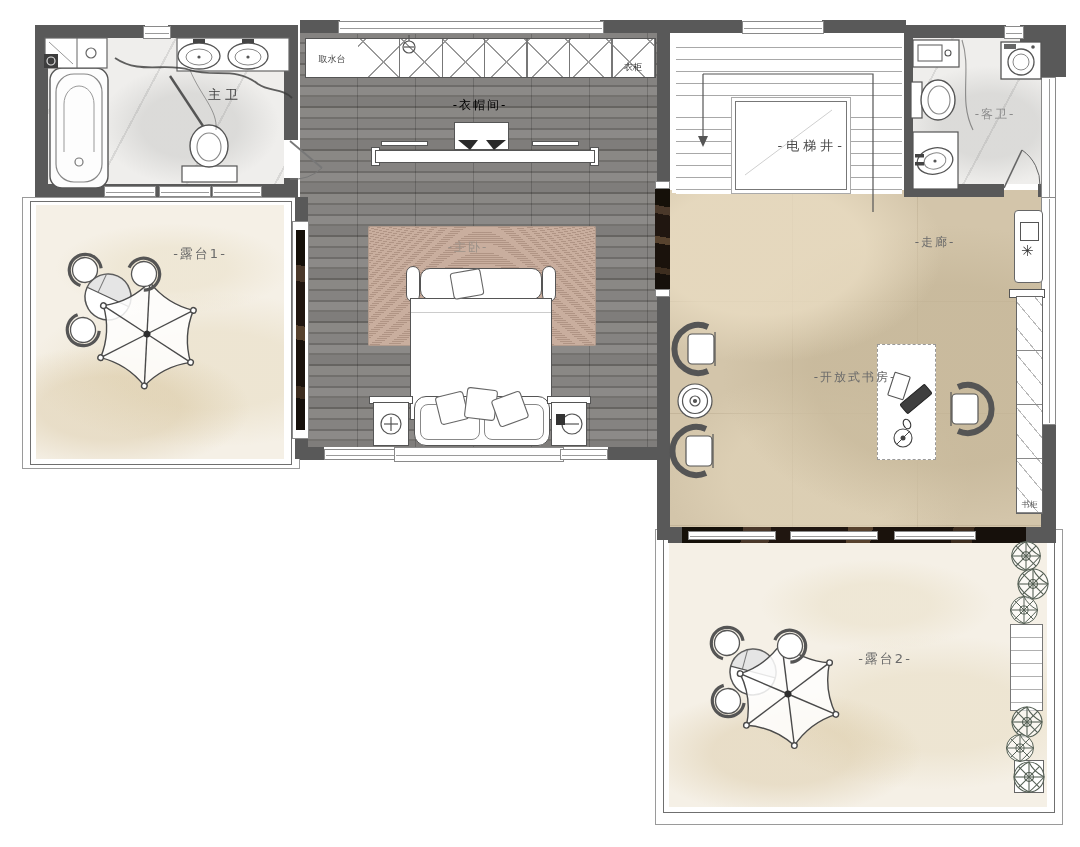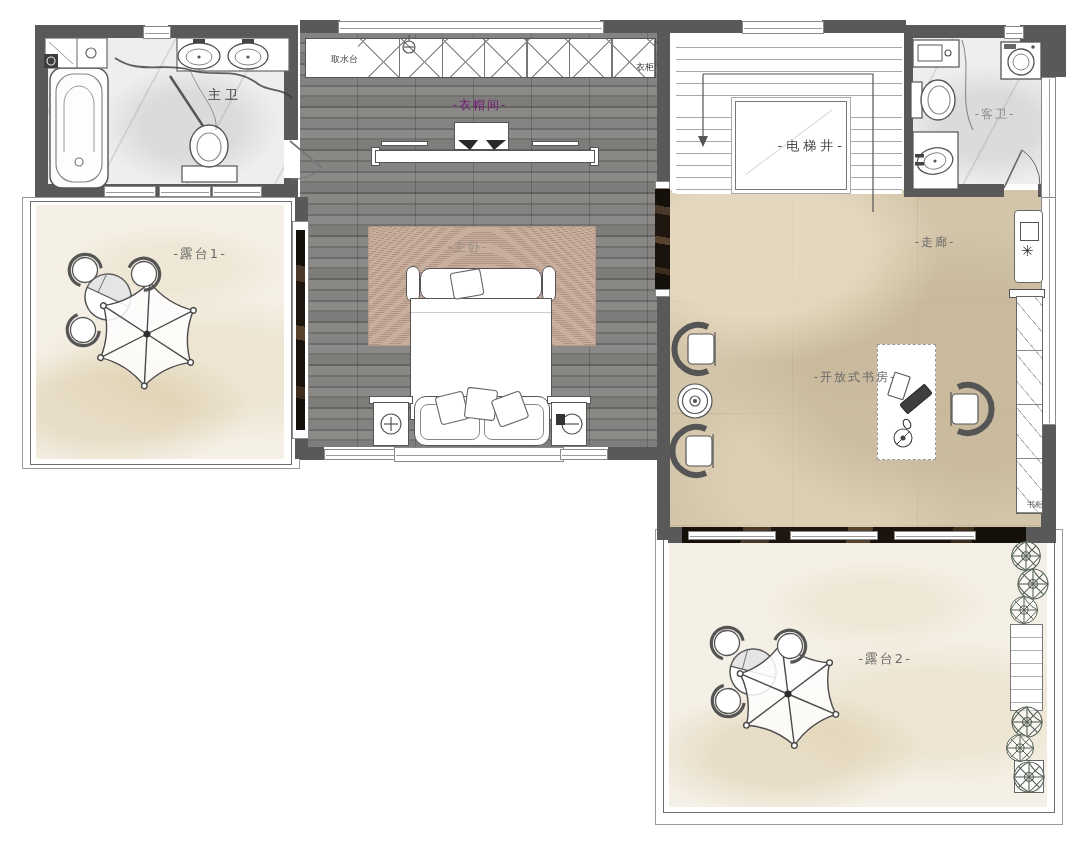--- a/index.html
+++ b/index.html
@@ -45,21 +45,21 @@
       background-image:repeating-linear-gradient(180deg,transparent 0 53px,#8a8a8a 53px 54px),
       repeating-linear-gradient(50deg,transparent 0 16px,#b9b9b9 16px 17px);}
   .panel{position:absolute;z-index:4;background-color:#fff;border:1px solid #777;box-sizing:border-box;
       background-image:repeating-linear-gradient(180deg,transparent 0 12px,#b0b0b0 12px 13px);}
   .rug{position:absolute;z-index:3;background-color:#c9ae9e;border-radius:2px;background-image:
       repeating-radial-gradient(ellipse 300px 90px at 50% -30%,rgba(110,80,65,.28) 0 2px,transparent 2px 7px);
       box-shadow:0 0 0 1px #b09a8c inset;}
   .elev{position:absolute;z-index:4;background:#fff;border:1px solid #777;box-shadow:0 0 0 3px #fff,0 0 0 4px #aaa;display:flex;align-items:center;justify-content:flex-end;}
   svg.lineart{position:absolute;left:0;top:0;z-index:5;pointer-events:none;}
   .label{position:absolute;z-index:6;color:#6a6a6a;font-size:12px;letter-spacing:2px;white-space:nowrap;text-align:center;}
-  .label.sm{font-size:9px;letter-spacing:0;text-align:right;}
+  .label.sm{font-size:9px;letter-spacing:0;}
   .label.dk{color:#3f3f3f;letter-spacing:4px;}
   .label.faint{color:#9b9188;}
   .label.lt{color:#8b8b8b;}
   .star{position:absolute;z-index:6;font-size:15px;color:#333;line-height:1;}
 </style>
 </head>
 <body>
 
 <div id="plan">
 
@@ -352,21 +352,21 @@
     <use href="#plant" transform="translate(1033,584)"></use>
     <use href="#plant" transform="translate(1024,610) scale(0.9)"></use>
     <use href="#plant" transform="translate(1027,722)"></use>
     <use href="#plant" transform="translate(1020,748) scale(0.9)"></use>
     <use href="#plant" transform="translate(1029,777)"></use>
   </svg>
 
   <div class="label dk" style="left:190px;top:86px;width:70px;font-size:13px;">主卫</div>
   <div class="label sm" style="left:306px;top:53px;width:52px;color:#444;">取水台</div>
   <div class="label sm" style="left:612px;top:61px;width:42px;color:#333;">衣柜</div>
-  <div class="label" style="left:425px;top:97px;width:110px;color:#701a75;">-衣帽间-</div>
+  <div class="label" style="left:425px;top:97px;width:110px;color:#000000;">-衣帽间-</div>
   <div class="label lt" style="left:950px;top:106px;width:90px;">-客卫-</div>
   <div class="label" style="left:150px;top:245px;width:100px;font-size:13px;">-露台1-</div>
   <div class="label faint" style="left:418px;top:239px;width:100px;">-主卧-</div>
   <div class="label" style="left:895px;top:234px;width:80px;">-走廊-</div>
   <div class="label" style="left:788px;top:369px;width:134px;">-开放式书房-</div>
   <div class="label" style="left:835px;top:650px;width:100px;font-size:13px;">-露台2-</div>
   <div class="label sm" style="left:1016px;top:499px;width:27px;color:#555;font-size:8px;">书柜</div>
 
 </div>
 

